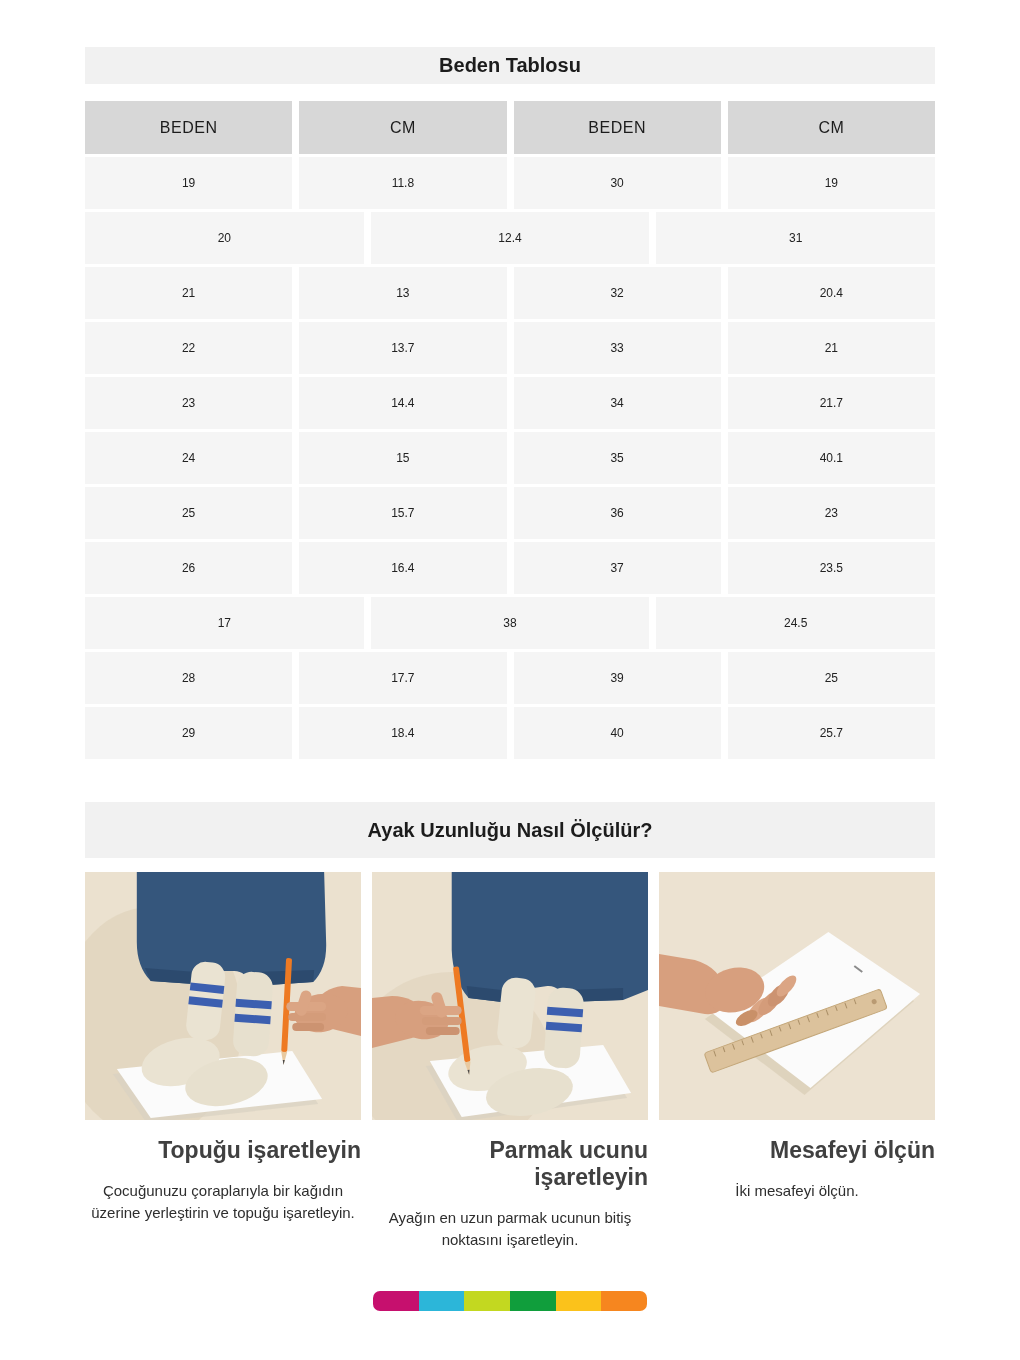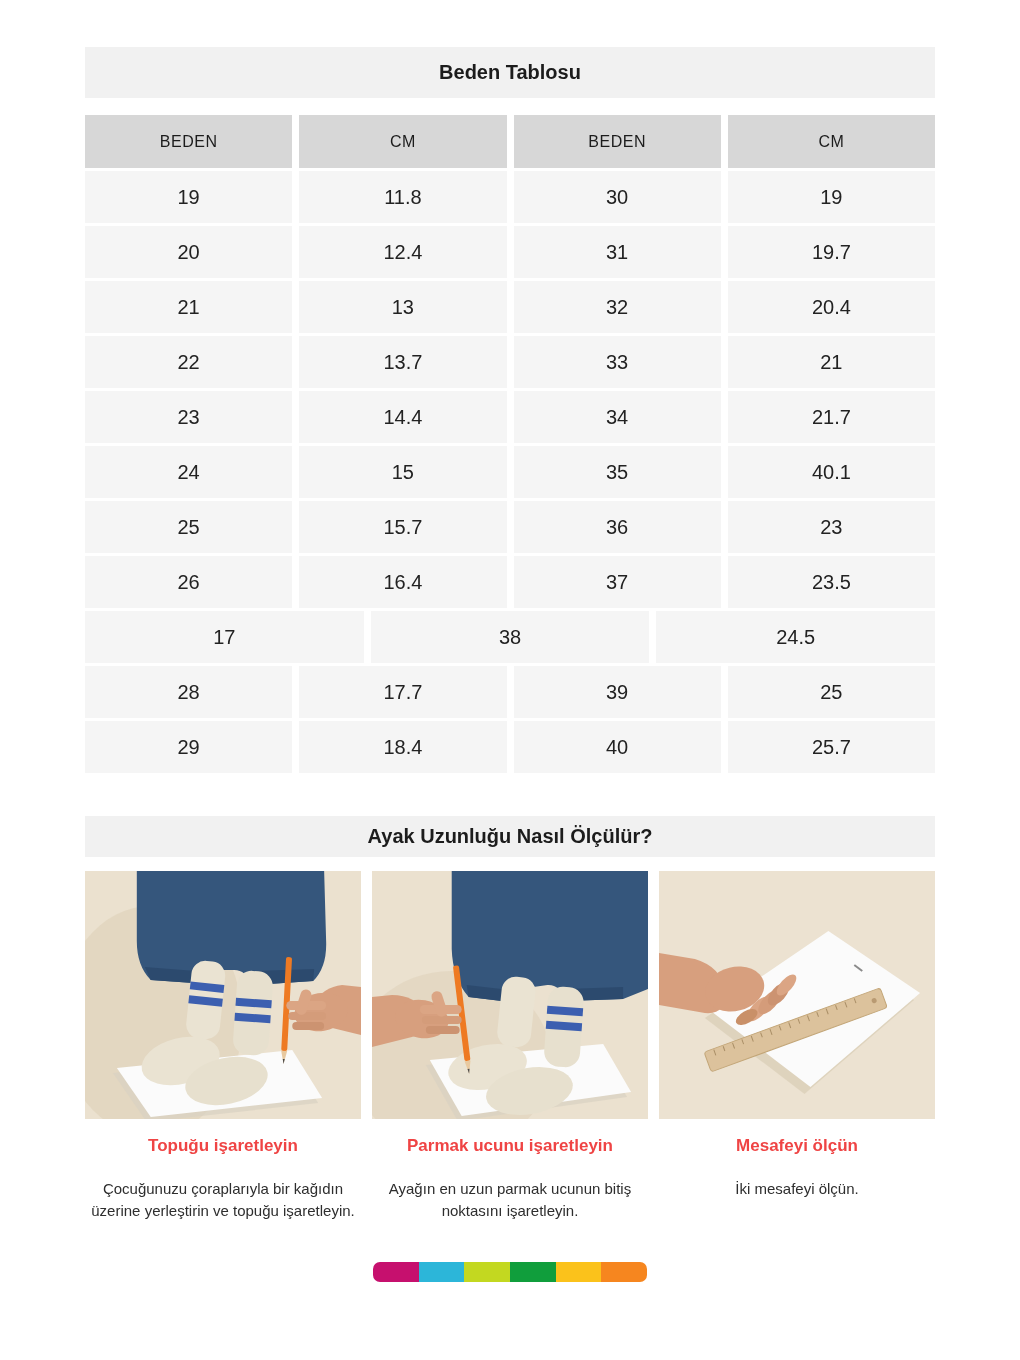--- a/index.html
+++ b/index.html
@@ -1,33 +1,33 @@
 <!DOCTYPE html>
 <html><head>
 <meta charset="utf-8">
 <style>
   html,body{margin:0;padding:0;}
   body{width:1020px;height:1360px;overflow:hidden;background:#ffffff;
        font-family:"Liberation Sans","DejaVu Sans",sans-serif;color:#1c1c1c;}
   .container{width:850px;margin:0 auto;}
-  .title-bar{margin-top:47px;height:51px;background:#f1f1f1;display:flex;
+  .title-bar{margin-top:47px;height:37px;background:#f1f1f1;display:flex;
              align-items:center;justify-content:center;font-size:20px;font-weight:700;}
   .thead{display:flex;gap:7px;margin-top:17px;}
   .thead .tcell{background:#d7d7d7;height:53px;font-size:16px;letter-spacing:.5px;}
   .tcell{flex:1;display:flex;align-items:center;justify-content:center;}
   .trow{display:flex;gap:7px;margin-top:3px;}
-  .trow .tcell{background:#f5f5f5;height:52px;font-size:20px;color:#222;}
-  .section-bar{margin-top:43px;height:41px;background:#f1f1f1;display:flex;
+  .trow .tcell{background:#f5f5f5;height:52px;font-size:12px;color:#222;}
+  .section-bar{margin-top:43px;height:56px;background:#f1f1f1;display:flex;
                align-items:center;justify-content:center;font-size:20px;font-weight:700;}
   .steps{display:flex;gap:11px;margin-top:14px;}
   .step{flex:1;min-width:0;}
   .photo{height:248px;overflow:hidden;}
   .photo svg{display:block;width:100%;height:100%;}
-  .step-title{margin-top:17px;text-align:center;font-size:17px;font-weight:700;color:#ef4444;}
-  .step-desc{margin-top:22px;text-align:center;font-size:15px;line-height:1.45;color:#2e2e2e;}
+  .step-title{margin-top:17px;text-align:right;font-size:23px;font-weight:700;color:#404040;}
+  .step-desc{margin-top:16px;text-align:center;font-size:15px;line-height:1.45;color:#2e2e2e;}
   .brand{margin-top:40px;text-align:center;}
   .logo{font-size:44px;font-weight:800;letter-spacing:-1px;color:#1c1c1c;line-height:1;}
   .color-bar{width:274px;height:20px;margin:10px auto 0;display:flex;
              border-radius:7px;overflow:hidden;}
   .bar-seg{flex:1;height:100%;}
 </style>
 </head>
 <body>
 
 <div class="container">
@@ -47,21 +47,20 @@
         <div class="trow">
           <div class="tcell">19</div>
           <div class="tcell">11.8</div>
           <div class="tcell">30</div>
           <div class="tcell">19</div>
         </div>
         <div class="trow">
           <div class="tcell">20</div>
           <div class="tcell">12.4</div>
           <div class="tcell">31</div>
-          <div class="tcell">19.7</div>
         </div>
         <div class="trow">
           <div class="tcell">21</div>
           <div class="tcell">13</div>
           <div class="tcell">32</div>
           <div class="tcell">20.4</div>
         </div>
         <div class="trow">
           <div class="tcell">22</div>
           <div class="tcell">13.7</div>

